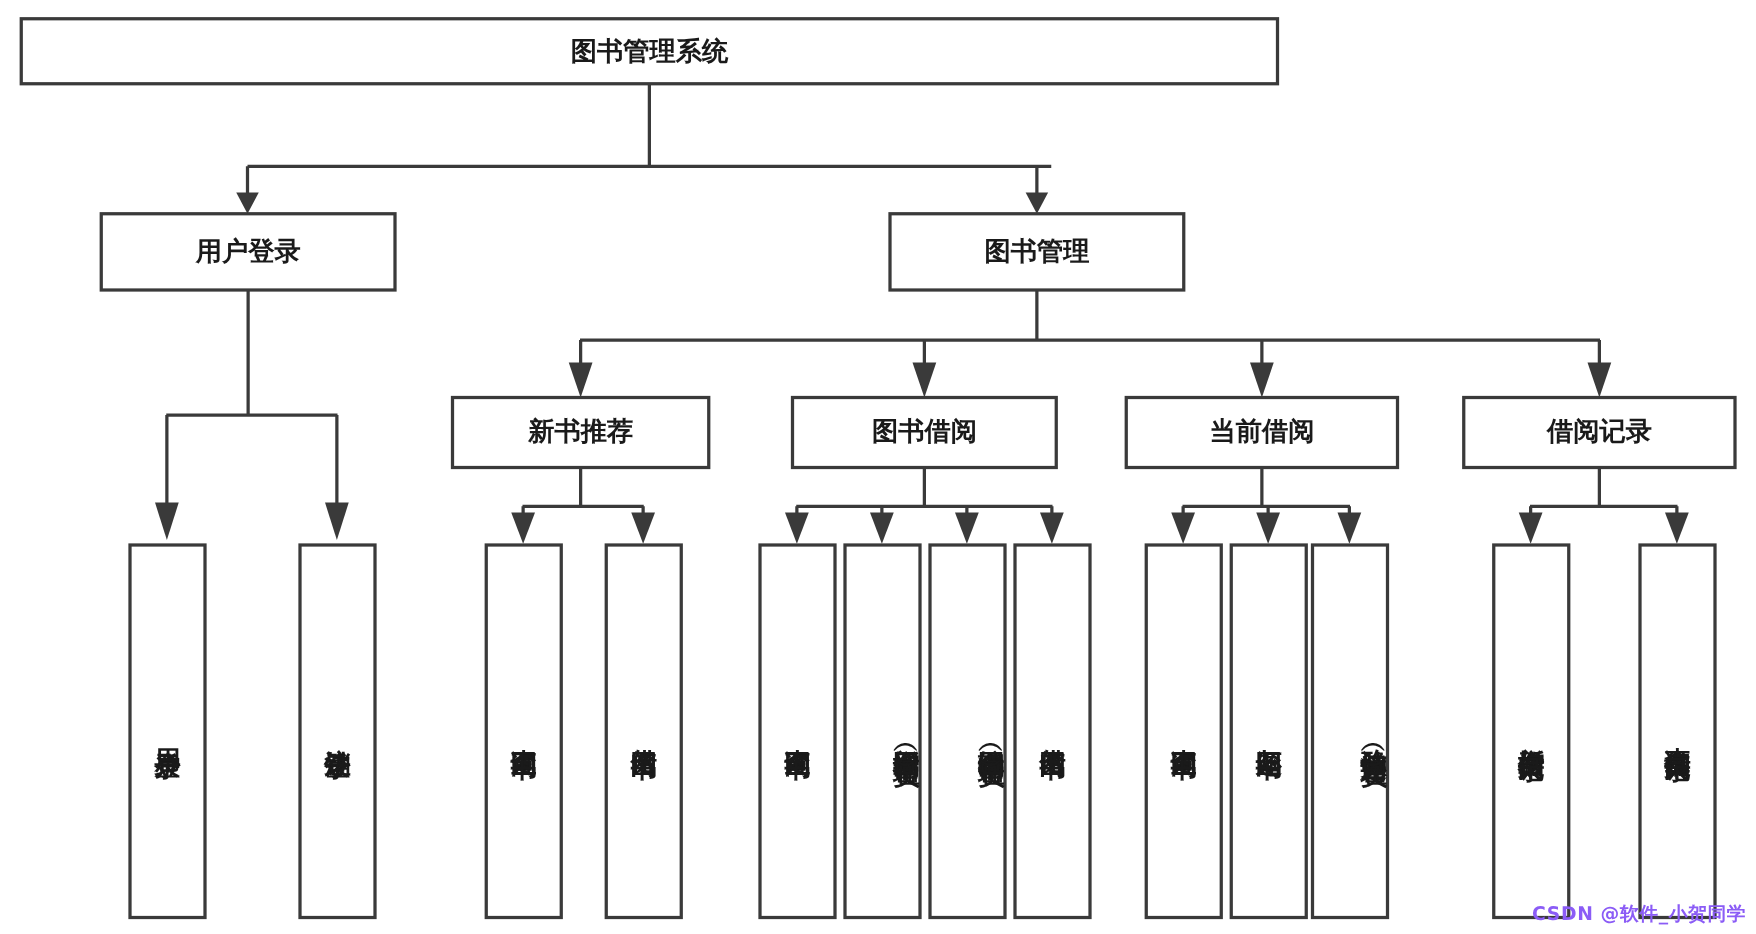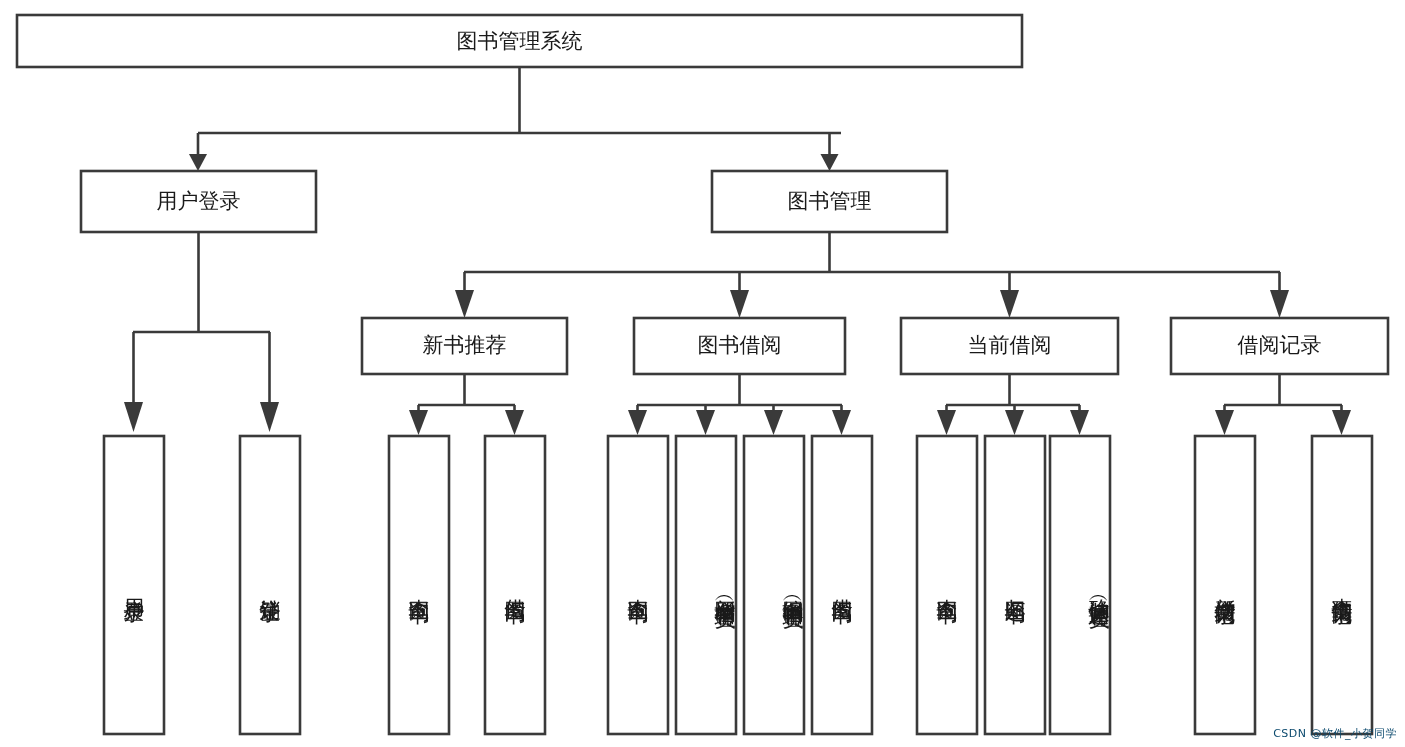--- a/index.html
+++ b/index.html
@@ -12,20 +12,21 @@
     width: 1405px;
     height: 747px;
     font-family: "DejaVu Sans", "Liberation Sans", sans-serif;
     overflow: hidden;
   }
   #diagram-root {
     position: relative;
     width: 1405px;
     height: 747px;
     background: #ffffff;
+    font-weight: bold;
   }
   svg#flow-svg {
     position: absolute;
     left: 0;
     top: 0;
     width: 1405px;
     height: 747px;
   }
   .node-box {
     fill: #ffffff;
@@ -62,22 +63,22 @@
     letter-spacing: 1.5px;
     color: #1a1a1a;
     white-space: nowrap;
     pointer-events: none;
   }
   #watermark {
     position: absolute;
     right: 8px;
     bottom: 6px;
     font-family: "DejaVu Sans", "Liberation Sans", sans-serif;
-    font-size: 11px;
-    color: #0c4a6e;
+    font-size: 15px;
+    color: #8b5cf6;
     letter-spacing: 0.5px;
     white-space: nowrap;
   }
 </style>
 </head>
 <body>
 
 <div id="diagram-root">
 
   <svg id="flow-svg" viewBox="0 0 1405 747">

